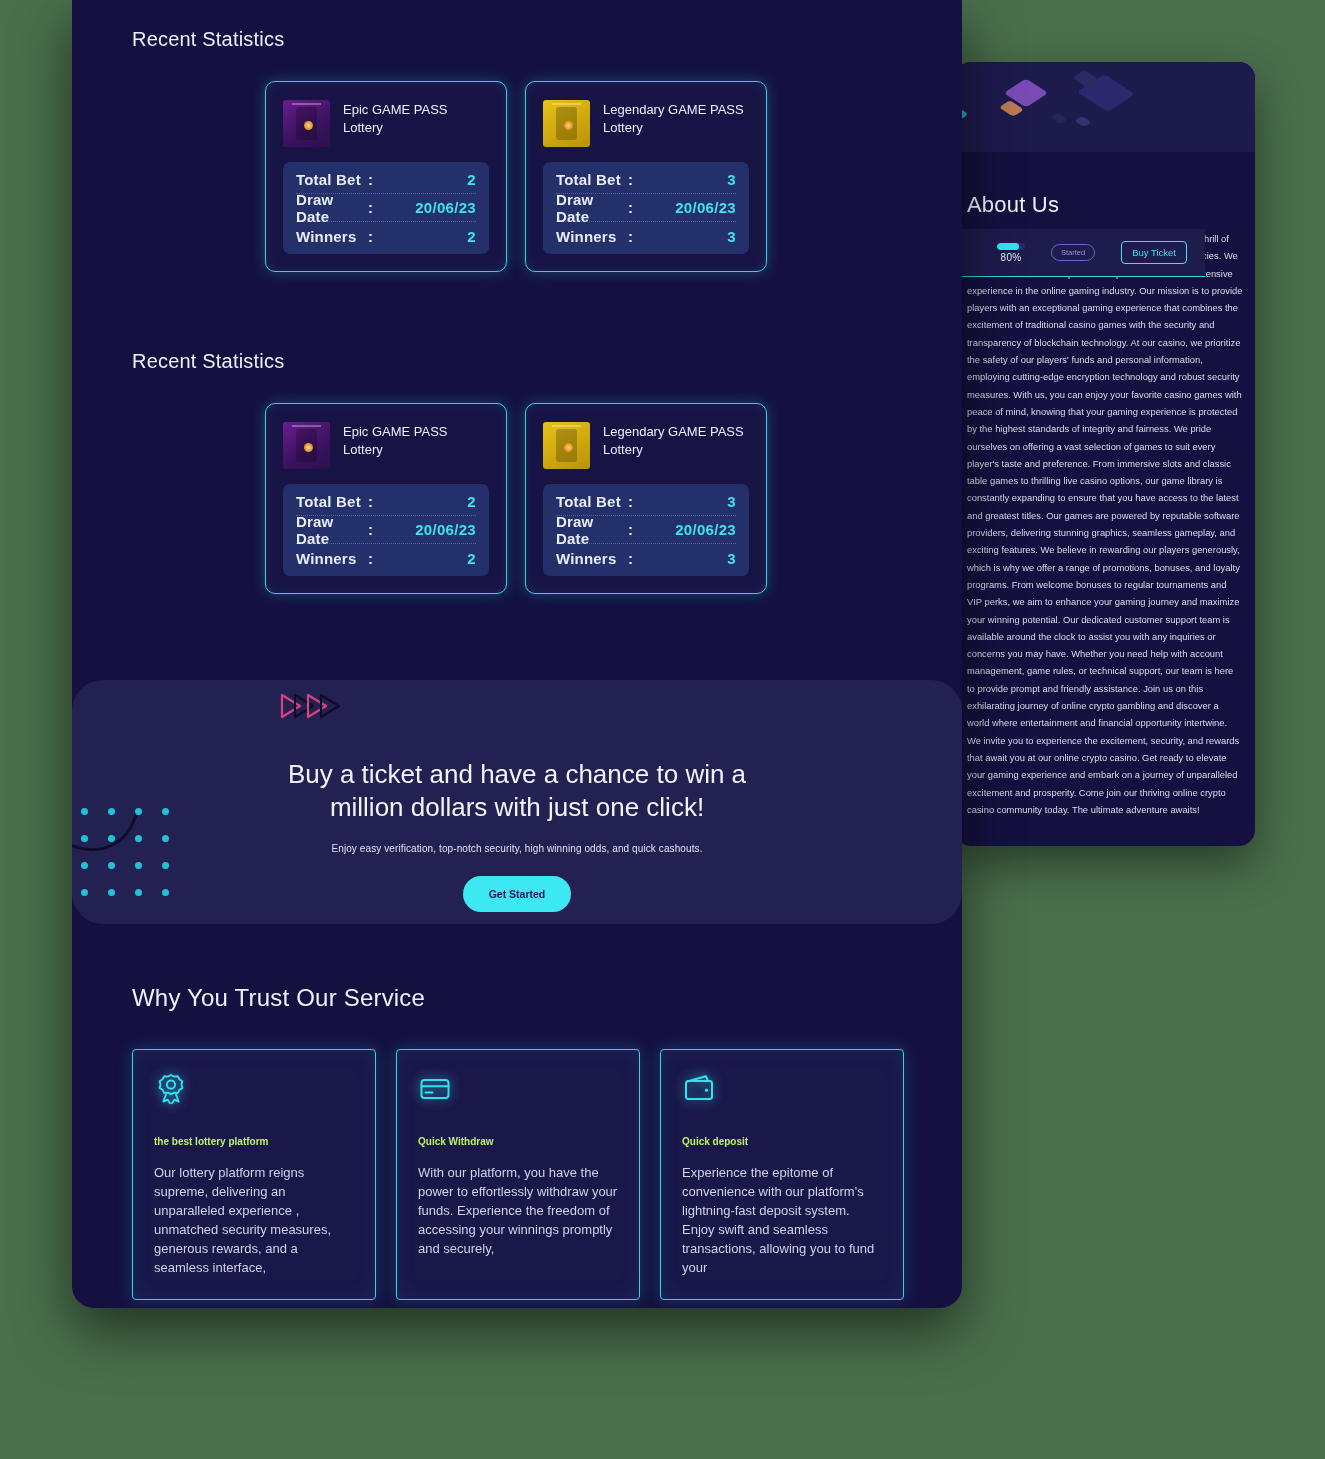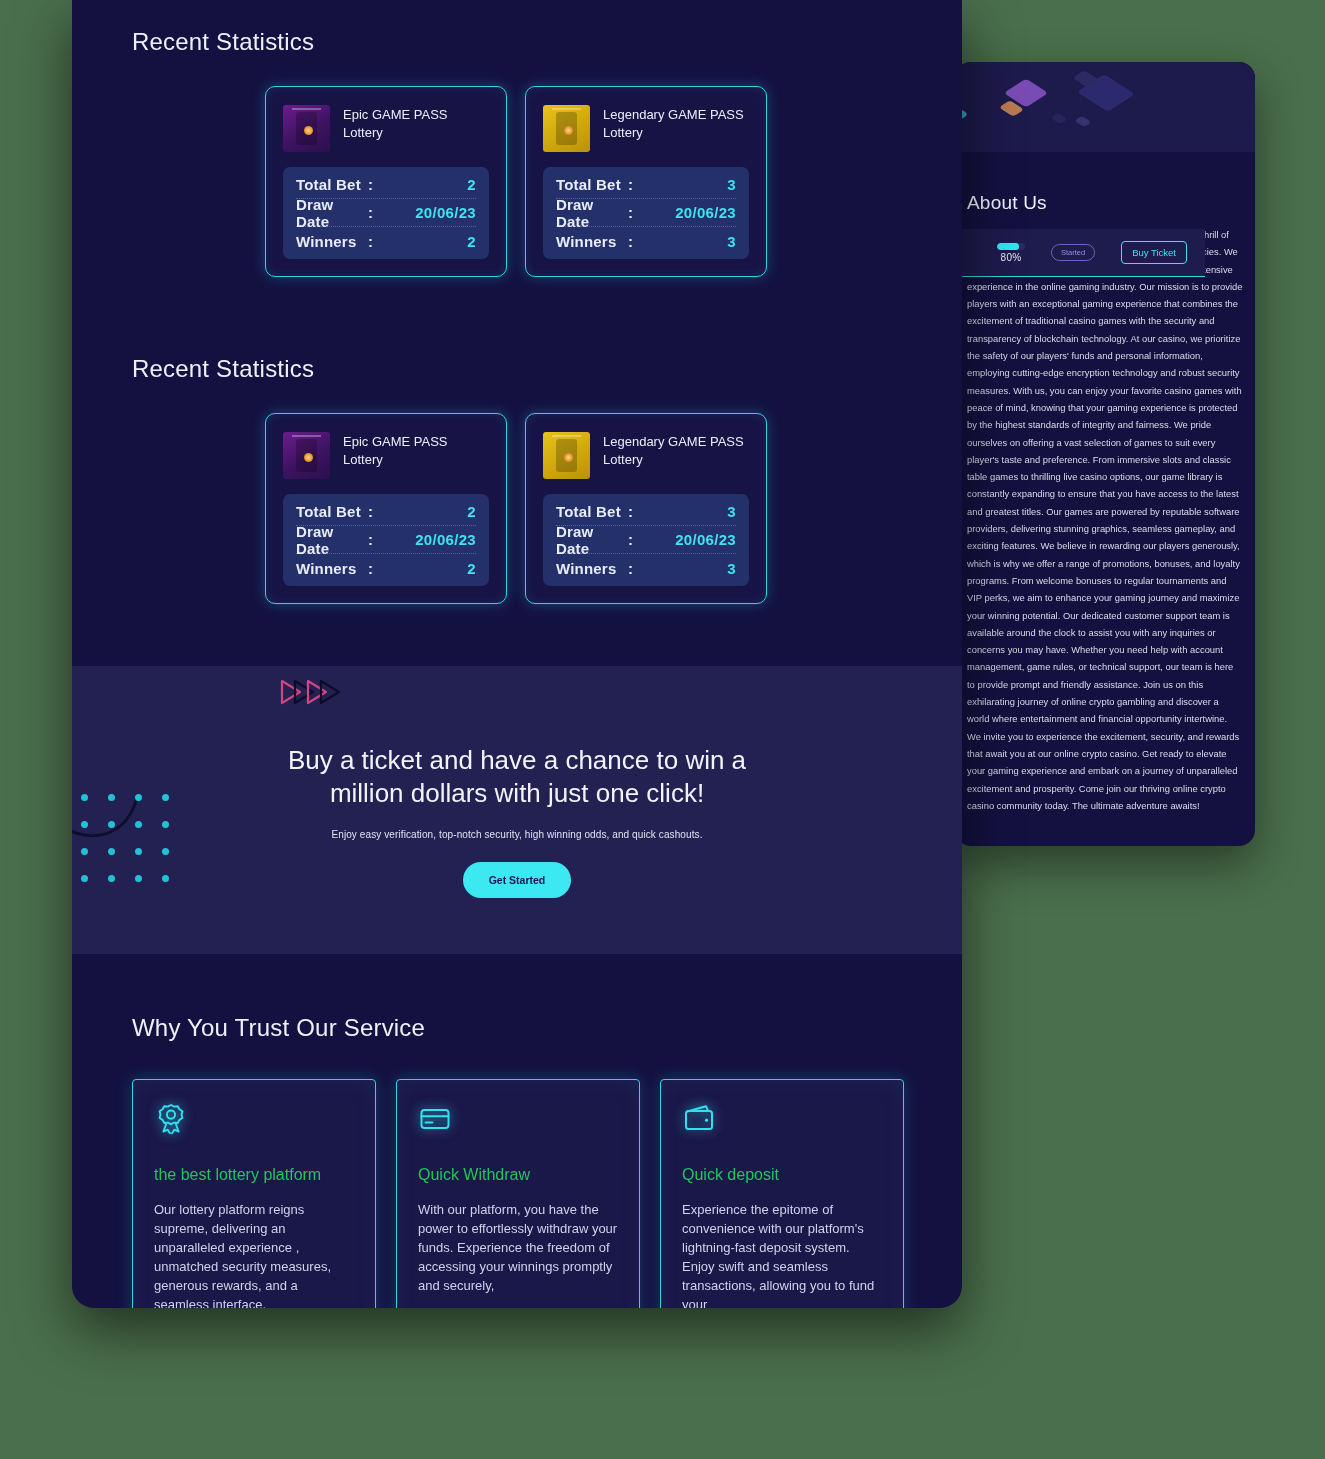--- a/index.html
+++ b/index.html
@@ -27,21 +27,21 @@
     background: #1d1a4c;
     overflow: hidden;
   }
   .iso {
     position: absolute;
     border-radius: 4px;
     transform: rotate(45deg) skew(-12deg, -12deg);
   }
   #back-body { padding: 40px 12px 0 12px; }
   #back-about-title {
-    font-size: 19px; color: #f0f0f8; font-weight: 400;
+    font-size: 22px; color: #f0f0f8; font-weight: 400;
     letter-spacing: .2px; margin-bottom: 12px;
   }
   #back-about-text {
     font-size: 9.4px; line-height: 17.3px;
     color: #dcdcea;
   }
   
   #back-ticket-row {
     position: absolute; left: -130px; top: 167px;
     width: 380px; height: 48px;
@@ -75,21 +75,21 @@
     left: 72px; top: 0;
     width: 890px; height: 1308px;
     background: #141140;
     border-radius: 0 0 22px 22px;
     overflow: hidden;
     box-shadow: 0 22px 55px rgba(0,0,0,.55);
   }
 
   .stats-section { padding: 28px 0 0 0; }
   .stats-title {
-    font-size: 24px; color: #eef0fa; font-weight: 400;
+    font-size: 20px; color: #eef0fa; font-weight: 400;
     margin-left: 60px; letter-spacing: .2px;
   }
   .stats-cards {
     display: flex; gap: 18px;
     margin-top: 30px; padding-left: 193px;
   }
   .stat-card {
     width: 242px;
     background: #171345;
     border: 1.5px solid #2fd3e6;
@@ -135,24 +135,25 @@
     font-size: 15px;
   }
   .stat-row:last-child { border-bottom: none; }
   .stat-k { color: #e9ecfb; font-weight: bold; width: 72px; letter-spacing: .2px; }
   .stat-c { color: #e9ecfb; font-weight: bold; width: 40px; }
   .stat-v { color: #3fe3ef; font-weight: bold; margin-left: auto; letter-spacing: .3px; }
 
   
   #cta-band {
     position: relative;
-    margin-top: 62px;
-    height: 288px;
+    margin-top: 86px;
+    height: 244px;
     background: #232052;
     overflow: hidden;
+    border-radius: 31px;
   }
   #cta-arrows {
     position: absolute; left: 208px; top: 13px;
     display: flex; gap: 13px;
   }
   .arrow { width: 0; height: 0; }
   .arrow svg { display: block; }
   #dot-grid {
     position: absolute; left: 9px; top: 128px;
     display: grid; grid-template-columns: repeat(4, 27px);
@@ -198,21 +199,21 @@
   }
   .trust-card {
     width: 244px; min-height: 230px;
     background: #1a1749;
     border: 1.5px solid #2fd3e6;
     border-radius: 4px;
     padding: 22px 21px;
     box-shadow: 0 0 16px rgba(47,211,230,.22), inset 0 0 22px rgba(47,211,230,.07);
   }
   .trust-icon { margin-bottom: 26px; filter: drop-shadow(0 0 6px rgba(47,226,240,.8)); }
-  .trust-name { font-size: 16px; color: #22c55e; font-weight: 400; margin-bottom: 16px; }
+  .trust-name { font-size: 10px; color: #bef264; font-weight: 700; margin-bottom: 16px; }
   .trust-desc { font-size: 13px; line-height: 19px; color: #cfd3ea; }
 </style>
 </head>
 <body>
 
 <div id="stage">
 
   <div id="back-window">
 
     <div id="back-hero">

